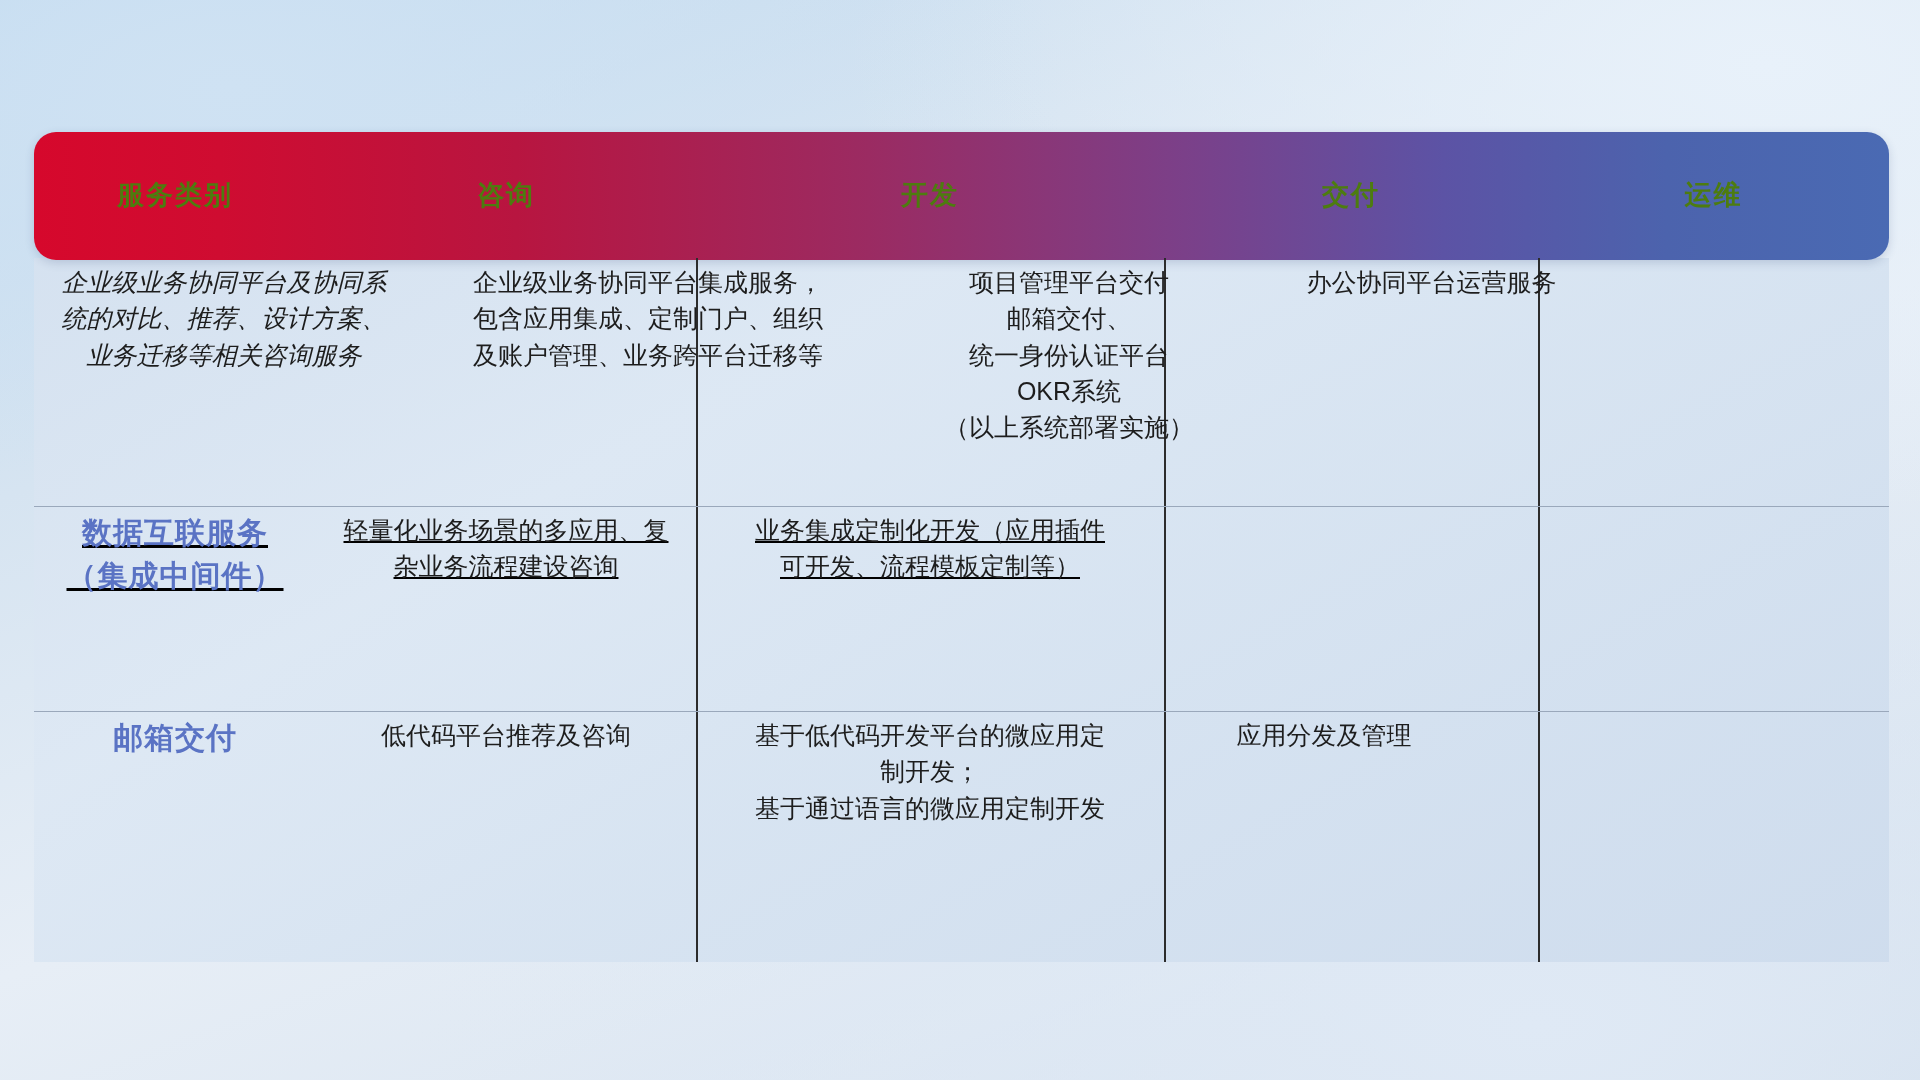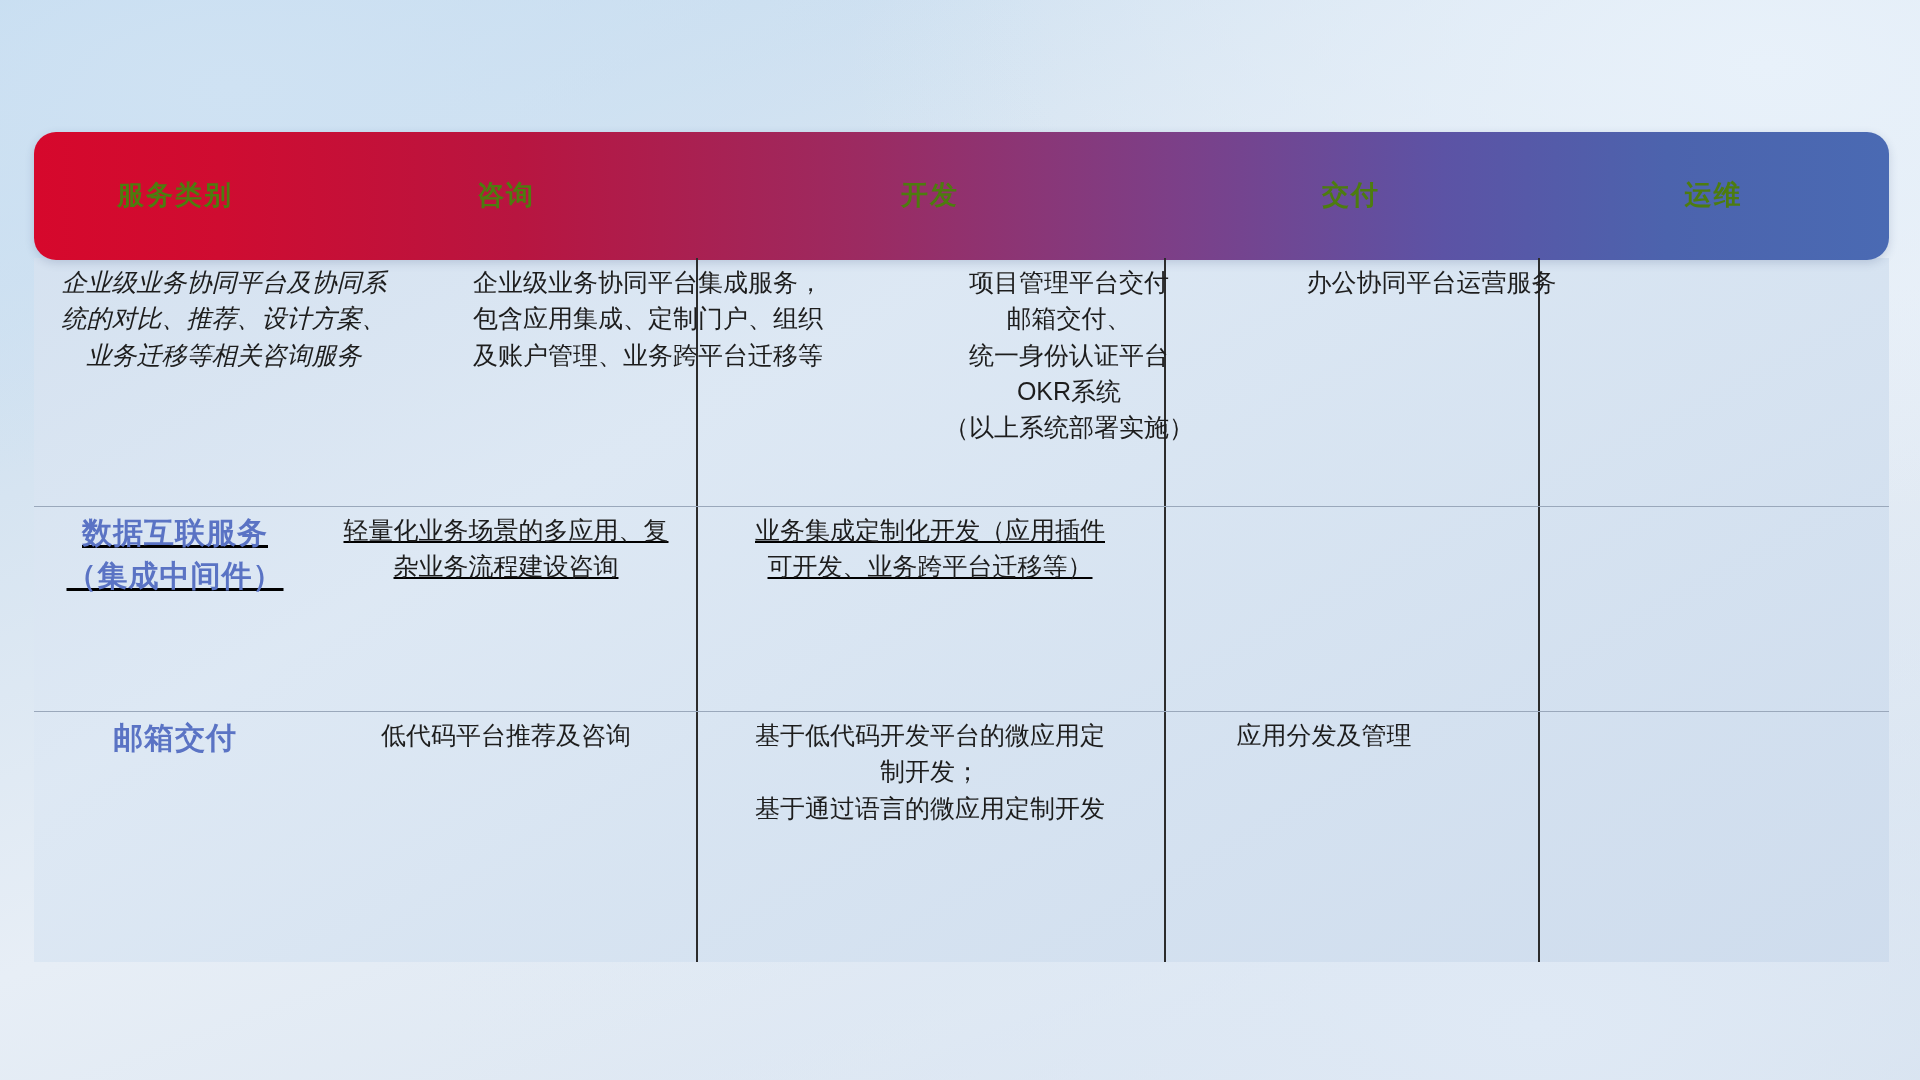--- a/index.html
+++ b/index.html
@@ -204,21 +204,21 @@
       <div class="cell" style="width:282px;">
         <span class="cat-label pre">数据互联服务
 （集成中间件）</span>
       </div>
       <div class="cell" style="width:380px;">
         <span class="body-text pre">轻量化业务场景的多应用、复
 杂业务流程建设咨询</span>
       </div>
       <div class="cell" style="width:468px;">
         <span class="body-text pre">业务集成定制化开发（应用插件
-可开发、业务跨平台迁移等）</span>
+可开发、流程模板定制等）</span>
       </div>
       <div class="cell" style="width:374px;">
         <span class="body-text pre"></span>
       </div>
       <div class="cell" style="width:351px;">
         <span class="body-text pre"></span>
       </div>
     </div>
 
     <div class="row row-3">

